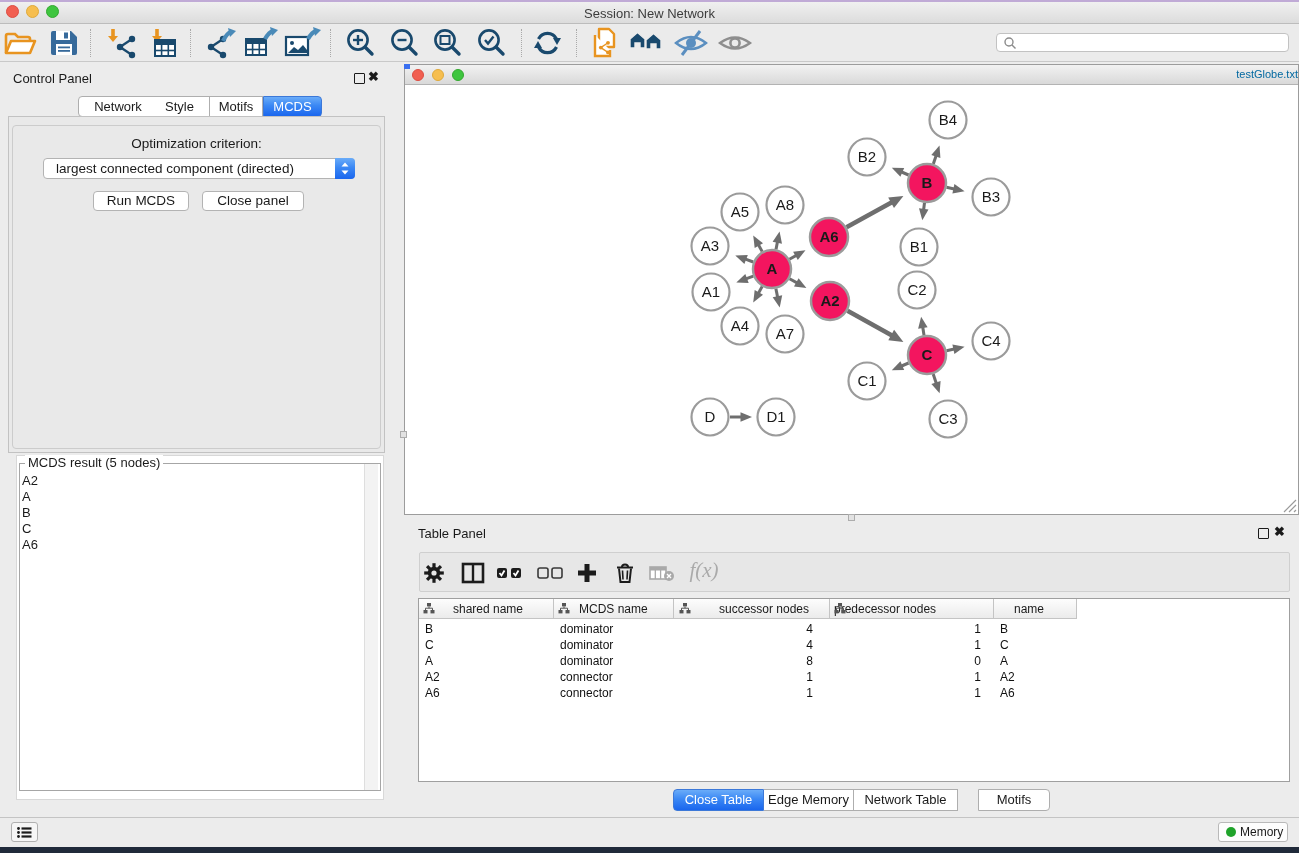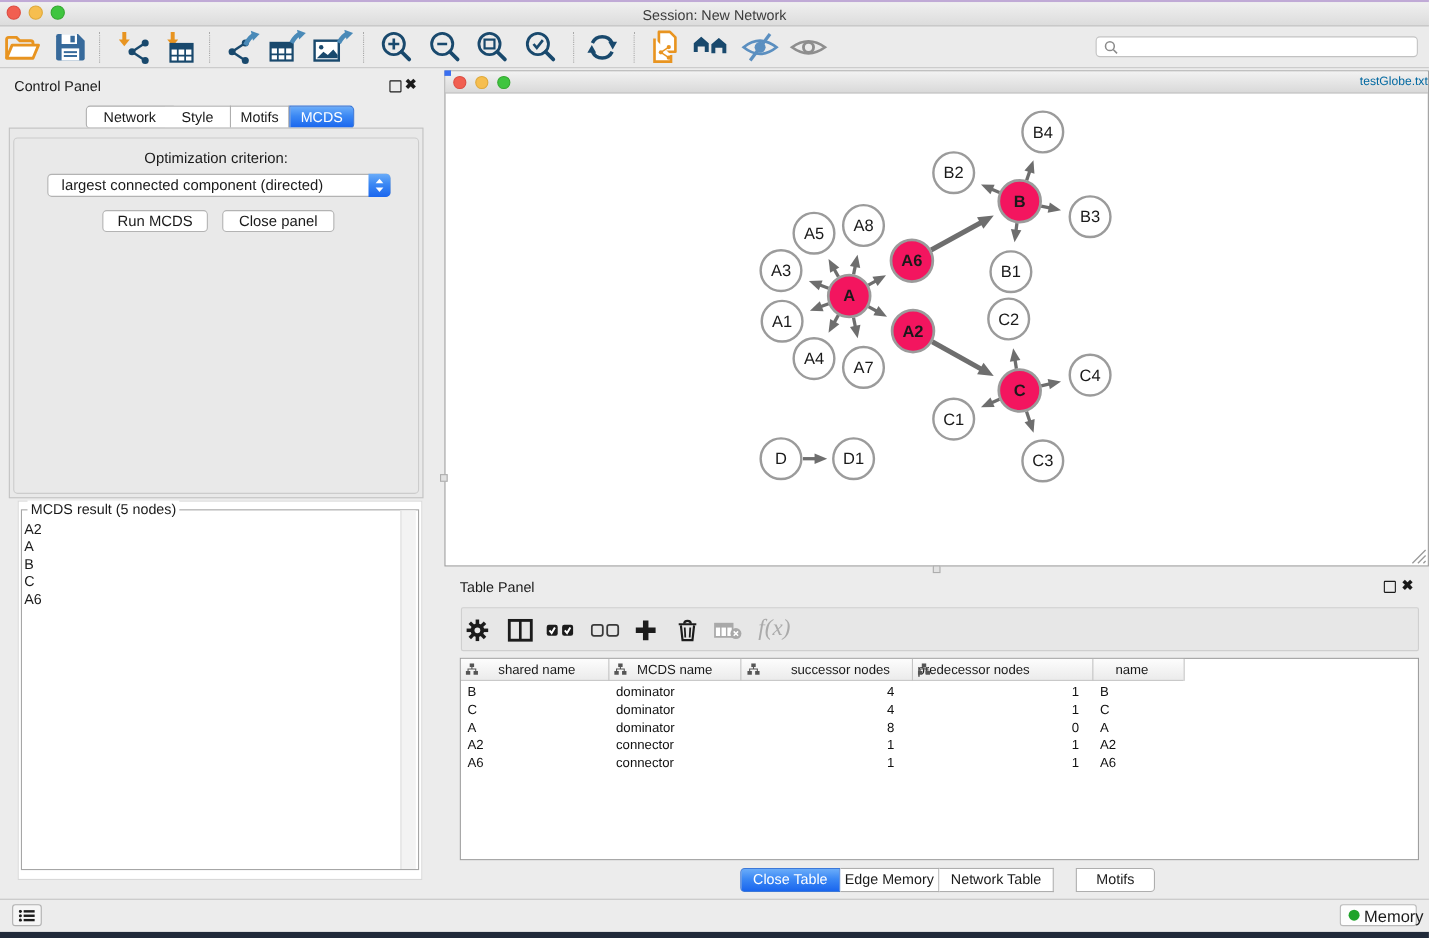--- a/index.html
+++ b/index.html
@@ -445,13 +445,13 @@
       <circle cx="1.5" cy="1.5" r="1.4"></circle>
       <circle cx="1.5" cy="5.5" r="1.4"></circle>
       <circle cx="1.5" cy="9.5" r="1.4"></circle>
 <rect x="4.5" y="0.4" width="10" height="2.2"></rect>
       <rect x="4.5" y="4.4" width="10" height="2.2"></rect>
       <rect x="4.5" y="8.4" width="10" height="2.2"></rect>
     </g>
   </svg>
 <div class="abs" style="left:1218px;top:822px;width:70px;height:20px;background:#fdfdfd;border:1px solid #b9b9b9;border-radius:3px"></div>
 <div class="abs" style="left:1226px;top:827px;width:10px;height:10px;border-radius:50%;background:#1fa32a"></div>
-<div class="abs" style="left:1240px;top:825px;font-size:15px;color:#1a1a1a">Memory</div>
+<div class="abs" style="left:1240px;top:825px;font-size:12px;color:#1a1a1a">Memory</div>
 
 </body></html>

